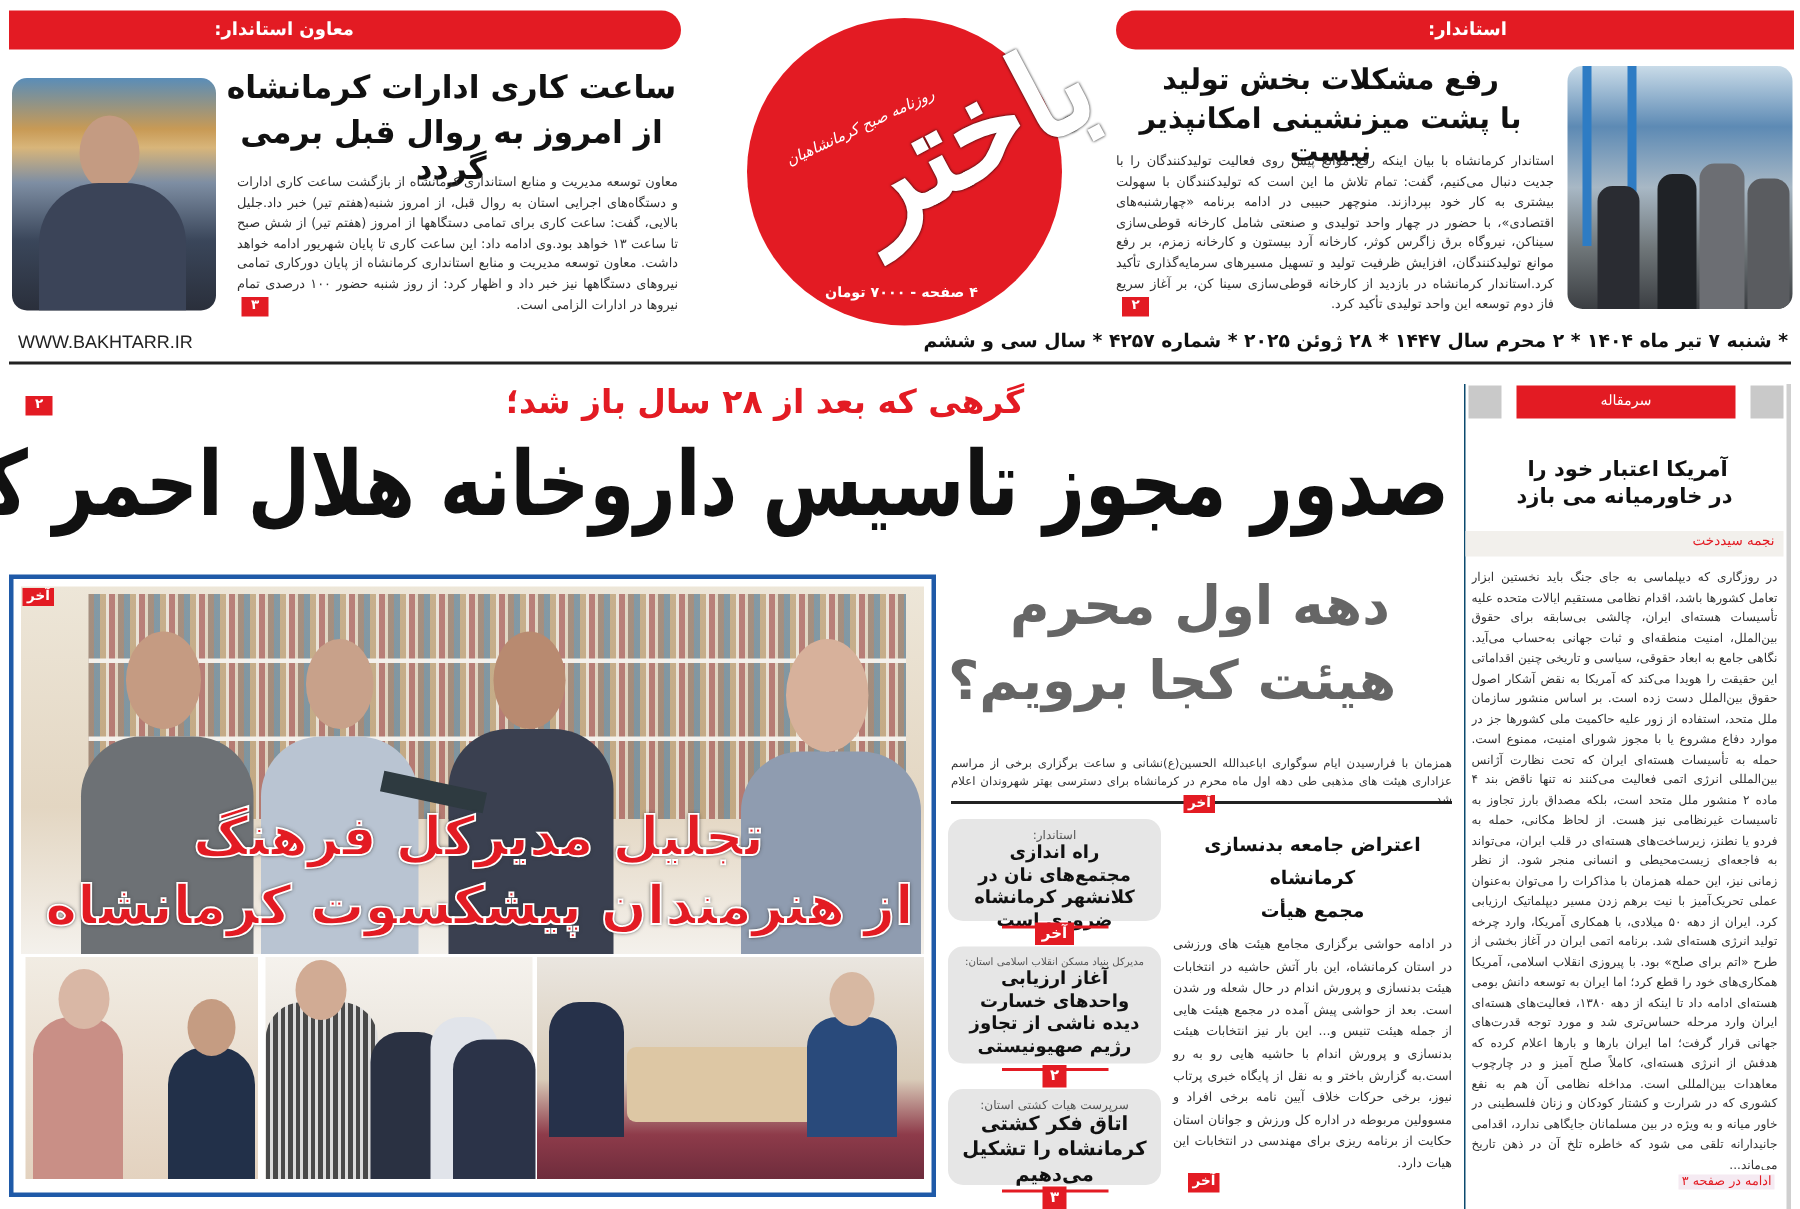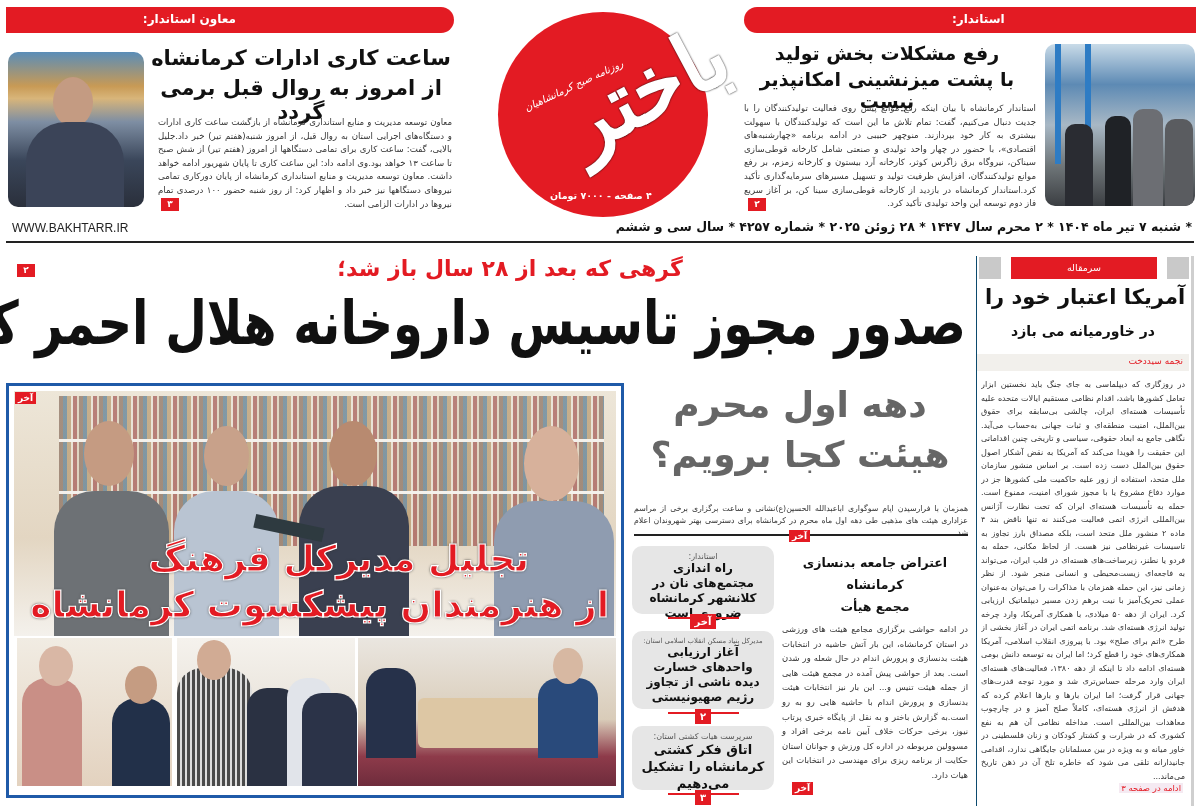--- a/index.html
+++ b/index.html
@@ -79,21 +79,21 @@
     <div style="position:absolute;left:70px;top:30px;width:50px;height:65px;border-radius:50%;background:#c59b82"></div>
     <div style="position:absolute;left:160px;top:100px;width:105px;height:145px;background:#b9c4d2;border-radius:40px 40px 0 0"></div>
     <div style="position:absolute;left:190px;top:35px;width:45px;height:60px;border-radius:50%;background:#c8a18a"></div>
     <div style="position:absolute;left:285px;top:95px;width:110px;height:150px;background:#3a4050;border-radius:40px 40px 0 0"></div>
     <div style="position:absolute;left:315px;top:30px;width:48px;height:65px;border-radius:50%;background:#b88a70"></div>
     <div style="position:absolute;left:480px;top:110px;width:120px;height:135px;background:#8f9cb0;border-radius:40px 40px 0 0"></div>
     <div style="position:absolute;left:510px;top:35px;width:55px;height:75px;border-radius:50%;background:#d7b19b"></div>
     <div style="position:absolute;left:240px;top:130px;width:70px;height:14px;background:#2e3a40;transform:rotate(12deg)"></div>
   </div>
   <div class="abs tag" style="left:6px;top:6px;font-size:9px;line-height:12px;padding:0 3px">آخر</div>
-  <div class="abs" style="left:100px;top:152px;width:420px;text-align:right;font-size:36px;font-weight:bold;color:#e31b23;direction:rtl;-webkit-text-stroke:1.2px #fff;text-shadow:0 0 3px #333,0 0 1px #000">تجلیل مدیرکل فرهنگ</div>
+  <div class="abs" style="left:100px;top:152px;width:420px;text-align:center;font-size:36px;font-weight:bold;color:#e31b23;direction:rtl;-webkit-text-stroke:1.2px #fff;text-shadow:0 0 3px #333,0 0 1px #000">تجلیل مدیرکل فرهنگ</div>
   <div class="abs" style="left:20px;top:198px;width:580px;text-align:right;font-size:36px;font-weight:bold;color:#e31b23;direction:rtl;-webkit-text-stroke:1.2px #fff;text-shadow:0 0 3px #333,0 0 1px #000">از هنرمندان پیشکسوت کرمانشاه</div>
   <div class="abs" style="left:8px;top:252px;width:155px;height:148px;background:linear-gradient(180deg,#f1ece3,#e3d2bf)">
     <div style="position:absolute;left:5px;top:40px;width:60px;height:108px;background:#c98f86;border-radius:25px 25px 0 0"></div>
     <div style="position:absolute;left:22px;top:8px;width:34px;height:40px;border-radius:50%;background:#d9b7a5"></div>
     <div style="position:absolute;left:95px;top:60px;width:58px;height:88px;background:#223049;border-radius:25px 25px 0 0"></div>
     <div style="position:absolute;left:108px;top:28px;width:32px;height:38px;border-radius:50%;background:#c59c82"></div>
   </div>
   <div class="abs" style="left:168px;top:252px;width:178px;height:148px;background:linear-gradient(180deg,#f5f2ed,#ddd5c9)">
     <div style="position:absolute;left:0;top:30px;width:75px;height:118px;background:repeating-linear-gradient(90deg,#4a4a4a 0 3px,#ddd 3px 5px);border-radius:25px 25px 0 0"></div>
     <div style="position:absolute;left:20px;top:2px;width:34px;height:40px;border-radius:50%;background:#d1ab94"></div>
@@ -103,21 +103,21 @@
   </div>
   <div class="abs" style="left:349px;top:252px;width:258px;height:148px;background:linear-gradient(180deg,#eae6e0 0%,#d9ccb9 55%,#8e3b4a 80%,#6e2c3c 100%)">
     <div style="position:absolute;left:8px;top:30px;width:50px;height:90px;background:#26314a;border-radius:20px 20px 0 0"></div>
     <div style="position:absolute;left:60px;top:60px;width:130px;height:50px;background:#ddc7a4;border-radius:6px"></div>
     <div style="position:absolute;left:180px;top:40px;width:60px;height:80px;background:#294a7b;border-radius:20px 20px 0 0"></div>
     <div style="position:absolute;left:195px;top:10px;width:30px;height:36px;border-radius:50%;background:#d7b8a2"></div>
   </div>
 </div>
 
 <div class="abs" style="left:632px;top:384px;width:336px;text-align:center;font-size:36px;font-weight:bold;color:#666;direction:rtl">دهه اول محرم</div>
-<div class="abs" style="left:632px;top:434px;width:336px;text-align:center;font-size:36px;font-weight:bold;color:#666;direction:rtl">هیئت کجا برویم؟</div>
+<div class="abs" style="left:632px;top:434px;width:336px;text-align:left;font-size:36px;font-weight:bold;color:#666;direction:rtl">هیئت کجا برویم؟</div>
 <div class="abs body-text" style="left:634px;top:503px;width:334px;font-size:7.8px;line-height:12px">همزمان با فرارسیدن ایام سوگواری اباعبدالله الحسین(ع)نشانی و ساعت برگزاری برخی از مراسم عزاداری هیئت های مذهبی طی دهه اول ماه محرم در کرمانشاه برای دسترسی بهتر شهروندان اعلام شد.</div>
 <div class="abs rule" style="left:634px;top:534px;width:334px;height:1.5px"></div>
 <div class="abs tag" style="left:789px;top:530px;font-size:9px;line-height:12px;padding:0 3px">آخر</div>
 
 <div class="abs" style="left:632px;top:546px;width:142px">
   <div class="gbox" style="height:68px">
     <div class="kicker">استاندار:</div>
     <div class="title" style="font-size:12px;line-height:15px;padding:0 10px">راه اندازی مجتمع‌های نان در کلانشهر کرمانشاه ضروری است</div>
   </div>
   <div class="tagline" style="margin-top:-4px"><span class="tag">آخر</span></div>
@@ -137,19 +137,19 @@
   <div class="hl" style="font-size:12.5px;line-height:22px">اعتراض جامعه بدنسازی کرمانشاه</div>
   <div class="hl" style="font-size:12.5px;line-height:22px">مجمع هیأت</div>
   <div class="body-text" style="font-size:8.4px;line-height:14.6px;margin-top:4px">در ادامه حواشی برگزاری مجامع هیئت های ورزشی در استان کرمانشاه، این بار آتش حاشیه در انتخابات هیئت بدنسازی و پرورش اندام در حال شعله ور شدن است. بعد از حواشی پیش آمده در مجمع هیئت هایی از جمله هیئت تنیس و... این بار نیز انتخابات هیئت بدنسازی و پرورش اندام با حاشیه هایی رو به رو است.به گزارش باختر و به نقل از پایگاه خبری پرتاب نیوز، برخی حرکات خلاف آیین نامه برخی افراد و مسوولین مربوطه در اداره کل ورزش و جوانان استان حکایت از برنامه ریزی برای مهندسی در انتخابات این هیات دارد.</div>
 </div>
 <div class="abs tag" style="left:792px;top:782px;font-size:9px;line-height:13px;padding:0 3px">آخر</div>
 
 <div class="abs" style="left:976px;top:256px;width:218px;height:550px;border-left:1px solid #0c4a6e;border-right:3px solid #cfcfcf">
   <div class="abs" style="left:2px;top:1px;width:22px;height:22px;background:#c9c9c9"></div>
   <div class="abs" style="right:2px;top:1px;width:22px;height:22px;background:#c9c9c9"></div>
   <div class="abs" style="left:34px;top:1px;width:146px;height:22px;background:#e31b23;color:#fff;font-size:9.5px;text-align:center;line-height:22px;direction:rtl">سرمقاله</div>
-  <div class="abs hl" style="left:0;top:28px;width:216px;font-size:21px;line-height:26px">آمریکا اعتبار خود را</div>
+  <div class="abs hl" style="left:0;top:44px;width:216px;font-size:14px;line-height:26px">آمریکا اعتبار خود را</div>
   <div class="abs hl" style="left:0;top:62px;width:212px;font-size:14px;line-height:26px">در خاورمیانه می بازد</div>
   <div class="abs" style="left:0;top:98px;width:212px;height:17px;background:#f2f0ec"></div>
   <div class="abs" style="right:8px;top:100px;font-size:9px;color:#e31b23;direction:rtl">نجمه سیددخت</div>
   <div class="abs body-text" style="left:4px;top:122px;width:204px;height:402px;overflow:hidden;font-size:8.1px;line-height:13.5px">در روزگاری که دیپلماسی به جای جنگ باید نخستین ابزار تعامل کشورها باشد، اقدام نظامی مستقیم ایالات متحده علیه تأسیسات هسته‌ای ایران، چالشی بی‌سابقه برای حقوق بین‌الملل، امنیت منطقه‌ای و ثبات جهانی به‌حساب می‌آید. نگاهی جامع به ابعاد حقوقی، سیاسی و تاریخی چنین اقداماتی این حقیقت را هویدا می‌کند که آمریکا به نقض آشکار اصول حقوق بین‌الملل دست زده است. بر اساس منشور سازمان ملل متحد، استفاده از زور علیه حاکمیت ملی کشورها جز در موارد دفاع مشروع یا با مجوز شورای امنیت، ممنوع است. حمله به تأسیسات هسته‌ای ایران که تحت نظارت آژانس بین‌المللی انرژی اتمی فعالیت می‌کنند نه تنها ناقض بند ۴ ماده ۲ منشور ملل متحد است، بلکه مصداق بارز تجاوز به تاسیسات غیرنظامی نیز هست. از لحاظ مکانی، حمله به فردو یا نطنز، زیرساخت‌های هسته‌ای در قلب ایران، می‌تواند به فاجعه‌ای زیست‌محیطی و انسانی منجر شود. از نظر زمانی نیز، این حمله همزمان با مذاکرات را می‌توان به‌عنوان عملی تحریک‌آمیز با نیت برهم زدن مسیر دیپلماتیک ارزیابی کرد. ایران از دهه ۵۰ میلادی، با همکاری آمریکا، وارد چرخه تولید انرژی هسته‌ای شد. برنامه اتمی ایران در آغاز بخشی از طرح «اتم برای صلح» بود. با پیروزی انقلاب اسلامی، آمریکا همکاری‌های خود را قطع کرد؛ اما ایران به توسعه دانش بومی هسته‌ای ادامه داد تا اینکه از دهه ۱۳۸۰، فعالیت‌های هسته‌ای ایران وارد مرحله حساس‌تری شد و مورد توجه قدرت‌های جهانی قرار گرفت؛ اما ایران بارها و بارها اعلام کرده که هدفش از انرژی هسته‌ای، کاملاً صلح آمیز و در چارچوب معاهدات بین‌المللی است. مداخله نظامی آن هم به نفع کشوری که در شرارت و کشتار کودکان و زنان فلسطینی در خاور میانه و به ویژه در بین مسلمانان جایگاهی ندارد، اقدامی جانیدارانه تلقی می شود که خاطره تلخ آن در ذهن تاریخ می‌ماند...</div>
   <div class="abs" style="right:8px;top:527px;font-size:8.5px;color:#e31b23;direction:rtl;background:#f5eaf2;padding:0 2px">ادامه در صفحه ۳</div>
 </div>
 
 </body></html>

